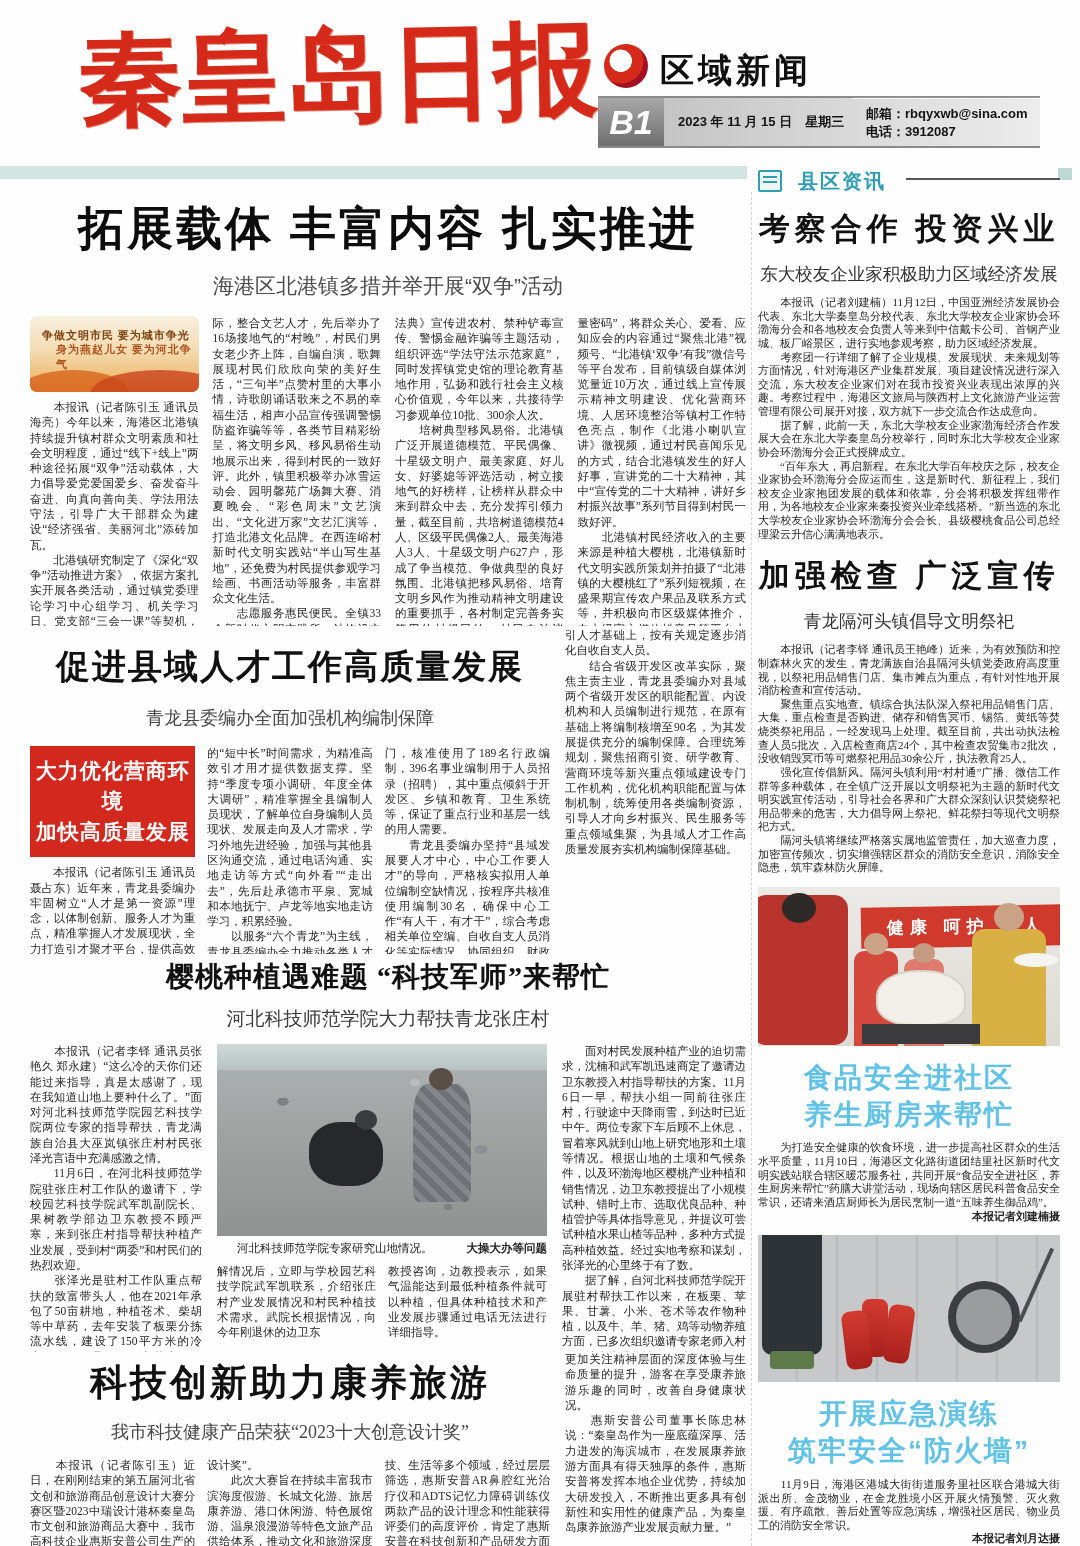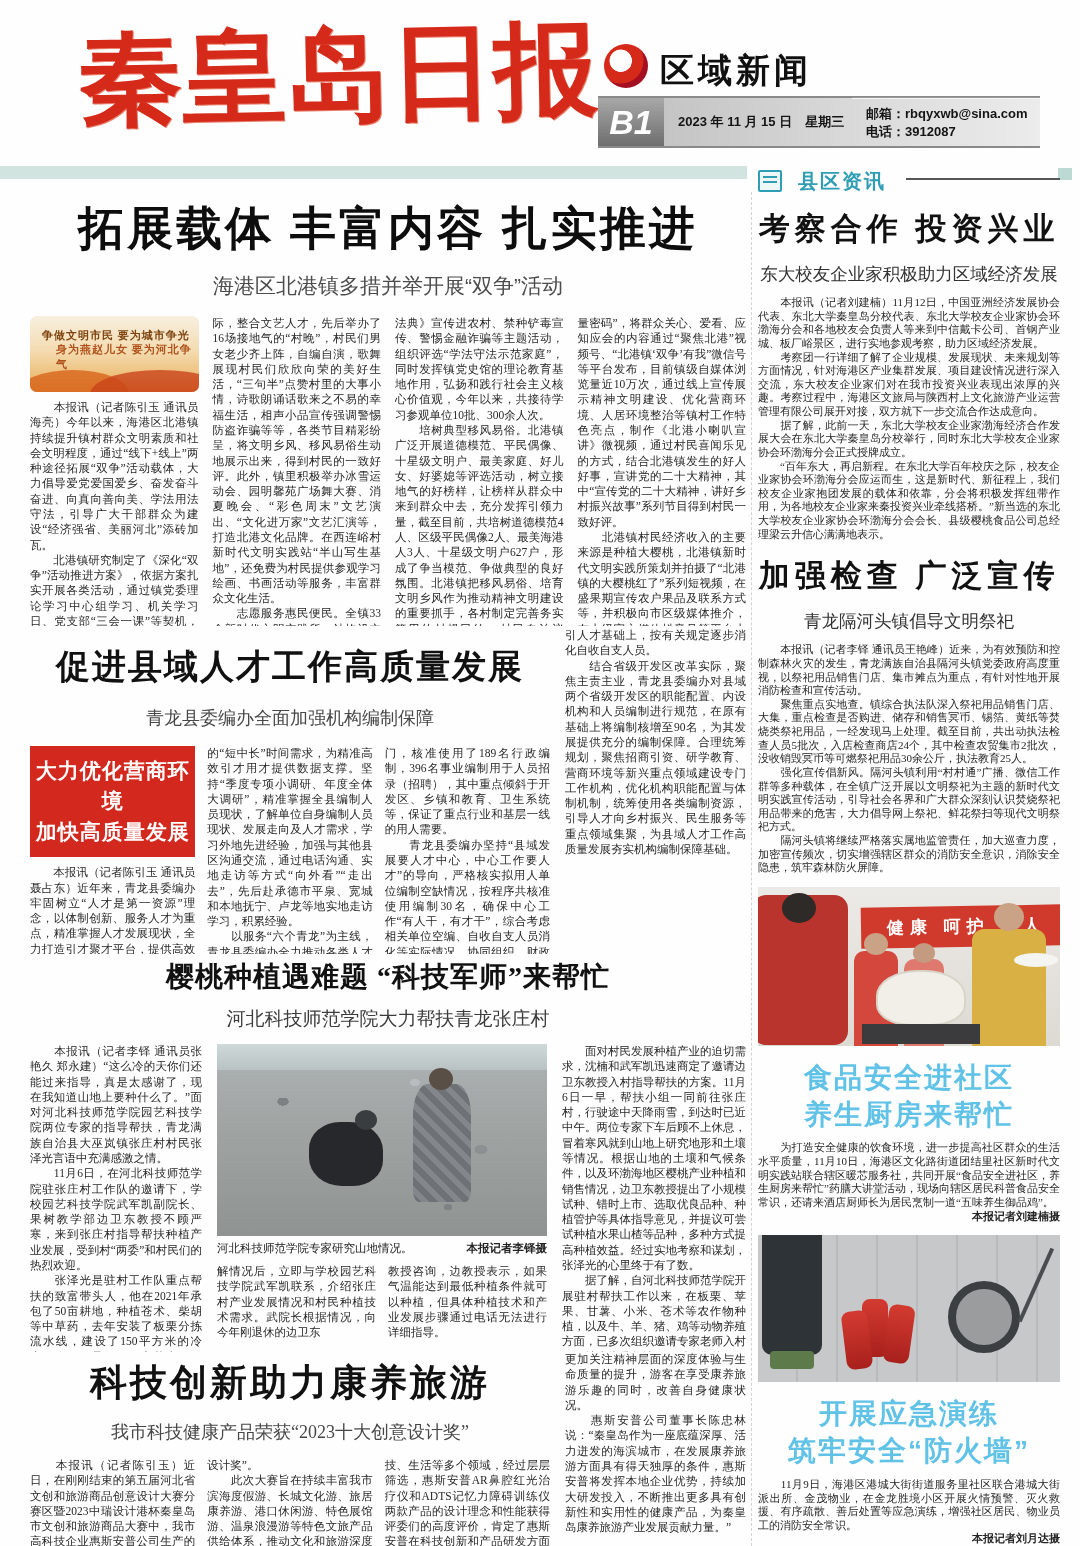--- a/index.html
+++ b/index.html
@@ -71,21 +71,21 @@
        radial-gradient(16px 11px at 80% 55%,#8d9092 0 40%,transparent 41%),
        radial-gradient(13px 9px at 35% 70%,#b4b09f 0 40%,transparent 41%),
        radial-gradient(11px 8px at 70% 85%,#7f8284 0 40%,transparent 41%),
        linear-gradient(180deg,#aeb3b4 0%,#9fa3a2 45%,#8f9392 100%);}
   .photo-cherry .sky{position:absolute;left:0;top:0;width:100%;height:26px;background:linear-gradient(180deg,#cfd9da,#b8c2c2);}
   .photo-cherry .fig1{position:absolute;left:92px;top:78px;width:74px;height:64px;border-radius:42% 45% 40% 44%;background:#26282b;}
   .photo-cherry .fig1::before{content:"";position:absolute;left:46px;top:-12px;width:22px;height:20px;border-radius:50%;background:#3a3d40;}
   .photo-cherry .fig2{position:absolute;left:196px;top:40px;width:58px;height:118px;border-radius:26% 26% 10% 10%;
       background:repeating-linear-gradient(45deg,#6e7276 0 6px,#83878b 6px 12px);}
   .photo-cherry .fig2::before{content:"";position:absolute;left:16px;top:-16px;width:24px;height:22px;border-radius:50%;background:#5a4f46;}
-  .caption-row{display:flex;justify-content:space-between;margin-top:5px;font-size:11.5px;color:#222;}
+  .caption-row{display:flex;justify-content:space-between;margin-top:5px;font-size:11.5px;color:#222;margin-left:20px;}
   .under-cols{display:flex;gap:12px;margin-top:8px;}
   .under-cols .col{flex:1;}
 
   #sec-wellness{top:1352px;height:194px;display:flex;gap:15px;}
   .well-left{width:520px;}
   #sec-wellness .headline-song{font-size:37px;letter-spacing:3px;margin-top:6px;}
   #sec-wellness .subhead{font-size:18px;margin-top:12px;}
   .well-cols{display:flex;gap:12px;margin-top:14px;}
   .well-cols .col{flex:1;}
 
@@ -220,21 +220,21 @@
           <p>　　张泽光是驻村工作队重点帮扶的致富带头人，他在2021年承包了50亩耕地，种植苍术、柴胡等中草药，去年安装了板栗分拣流水线，建设了150平方米的冷库，今年又承包了50亩荒山，已用钩机勾出了20多亩的梯田，准备种植大樱桃，但不知山上气候条件是否适宜，迫切需要专家给予指导。工作队第一书记沈楠详细了</p>
         </div>
       <div class="cherry-mid">
         <div class="photo-cherry">
           <div class="sky"></div>
           <div class="fig1"></div>
           <div class="fig2"></div>
         </div>
         <div class="caption-row">
           <span>河北科技师范学院专家研究山地情况。</span>
-          <span style="font-weight:700;">本报记者李铎摄</span>
+          <span style="font-weight:700;">大操大办等问题</span>
         </div>
         <div class="under-cols">
           <div class="col coltext">
               <p>解情况后，立即与学校园艺科技学院武军凯联系，介绍张庄村产业发展情况和村民种植技术需求。武院长根据情况，向今年刚退休的边卫东</p>
             </div>
           <div class="col coltext">
               <p>教授咨询，边教授表示，如果气温能达到最低种植条件就可以种植，但具体种植技术和产业发展步骤通过电话无法进行详细指导。</p>
             </div>
         </div>
       </div>

